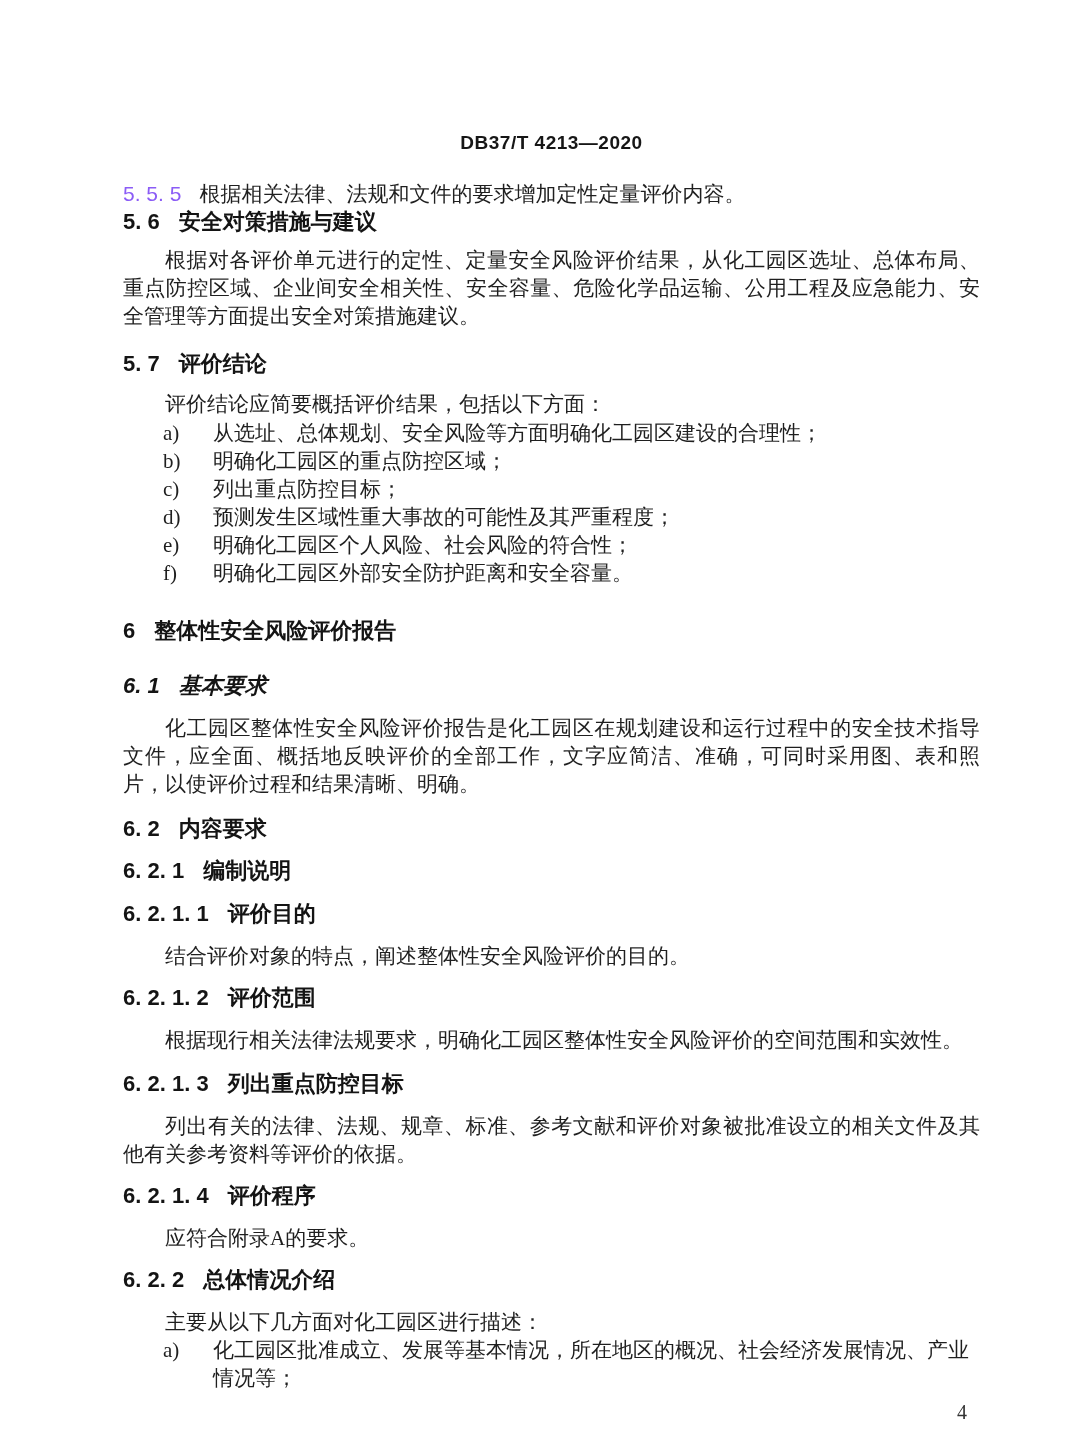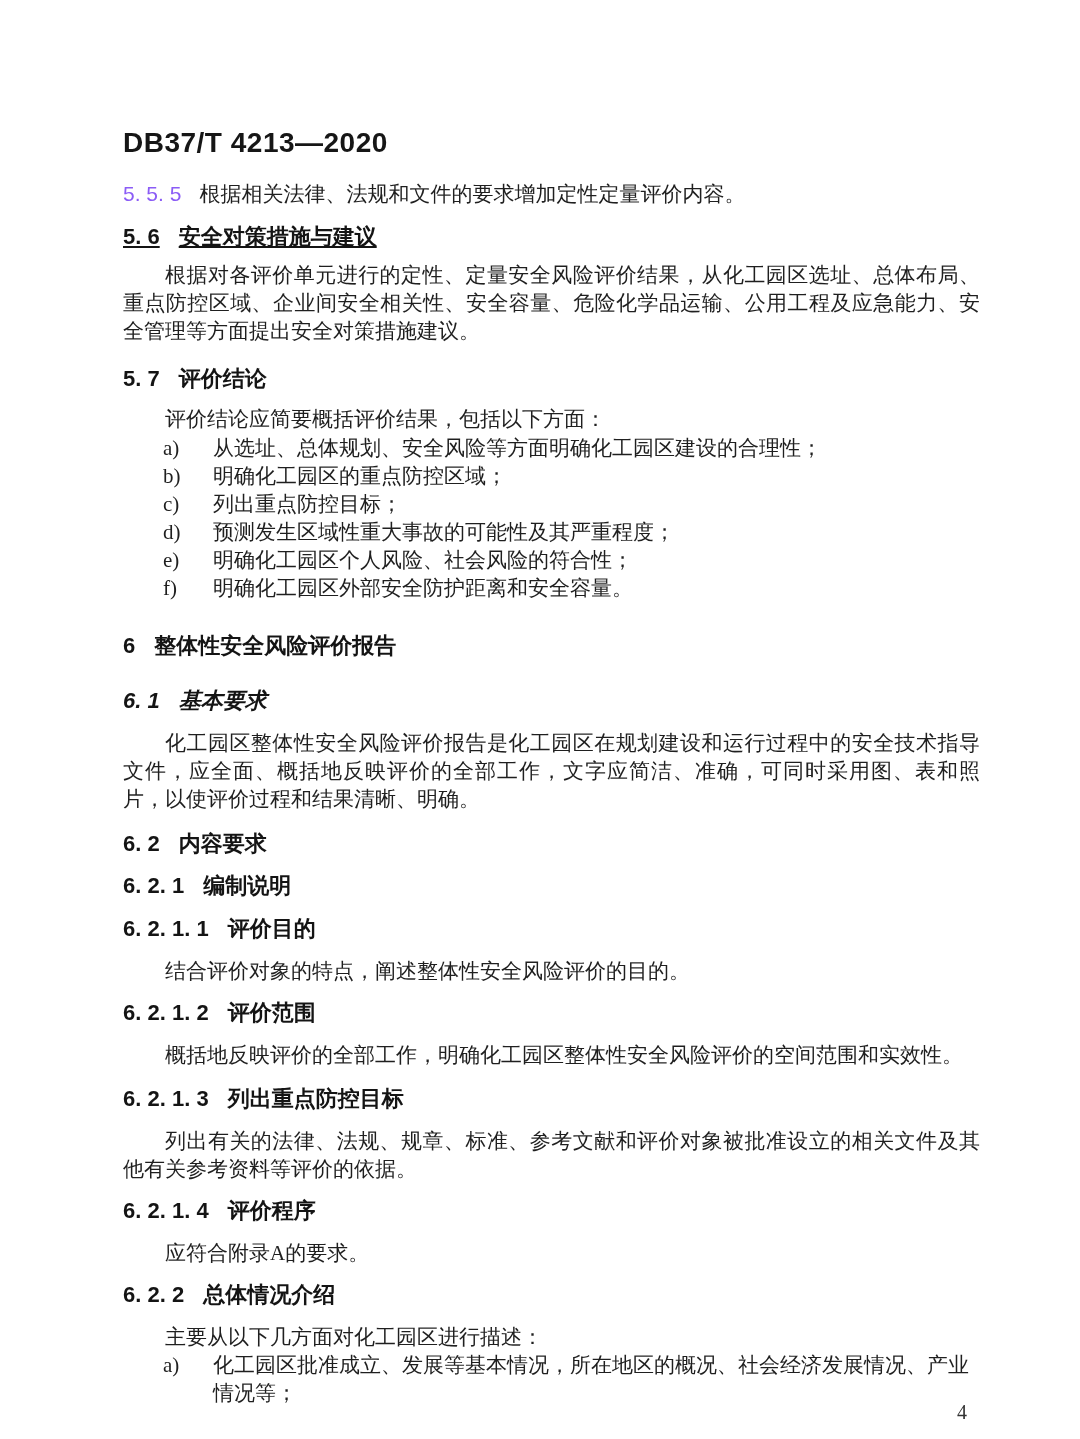--- a/index.html
+++ b/index.html
@@ -8,24 +8,24 @@
     width:1080px;height:1439px;
     background:#ffffff;
     box-sizing:border-box;
     padding:131px 100px 0 123px;
     color:#1f1f1f;
     font-family:"Liberation Serif", serif;
     font-size:21px;
     line-height:28px;
   }
   .doc-header{
-    text-align:left;
+    text-align:center;
     font-family:"Liberation Sans", sans-serif;
     font-weight:700;
-    font-size:28px;
+    font-size:19px;
     line-height:24px;
     letter-spacing:0.5px;
     color:#161616;
   }
   .clause{margin:0;}
   .clause .num{
     font-family:Liberation Sans, sans-serif;
     font-weight:500;
     margin-right:18px;
     color:#8b5cf6;
@@ -61,21 +61,21 @@
     width:1080px;
     text-align:right;
     box-sizing:border-box;
     padding-right:113px;
     font-family:"Liberation Serif", serif;
     font-size:20px;
     color:#333333;
   }
   
   .b-clause555{margin-top:25px;}
-  .b-h56{margin-top:15px;text-decoration:underline;}
+  .b-h56{}
   .b-p56{margin-top:10px;}
   .b-h57{margin-top:20px;}
   .b-p57{margin-top:12px;}
   .b-list57{margin-top:1px;}
   .b-h6{margin-top:30px;}
   .b-h61{margin-top:27px;font-style:italic;}
   .b-p61{margin-top:14px;}
   .b-h62{margin-top:17px;}
   .b-h621{margin-top:14px;}
   .b-h6211{margin-top:15px;}
@@ -163,21 +163,21 @@
   <div class="heading b-h6211">
     <span class="num">6. 2. 1. 1</span><span>评价目的</span>
   </div>
 
   <p class="para b-p6211">结合评价对象的特点，阐述整体性安全风险评价的目的。</p>
 
   <div class="heading b-h6212">
     <span class="num">6. 2. 1. 2</span><span>评价范围</span>
   </div>
 
-  <p class="para b-p6212">概括地反映评价的全部工作，明确化工园区整体性安全风险评价的空间范围和实效性。</p>
+  <p class="para b-p6212">根据现行相关法律法规要求，明确化工园区整体性安全风险评价的空间范围和实效性。</p>
 
   <div class="heading b-h6213">
     <span class="num">6. 2. 1. 3</span><span>列出重点防控目标</span>
   </div>
 
   <p class="para b-p6213">列出有关的法律、法规、规章、标准、参考文献和评价对象被批准设立的相关文件及其他有关参考资料等评价的依据。</p>
 
   <div class="heading b-h6214">
     <span class="num">6. 2. 1. 4</span><span>评价程序</span>
   </div>

